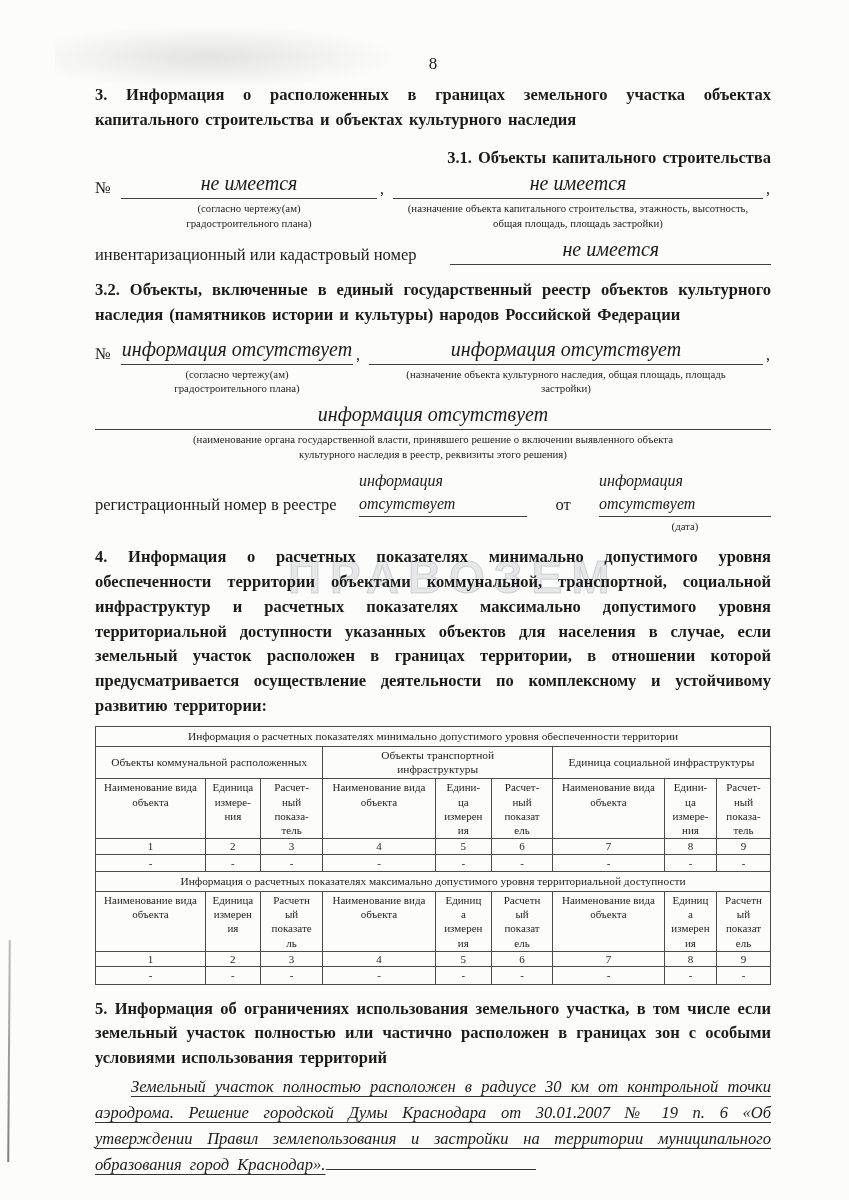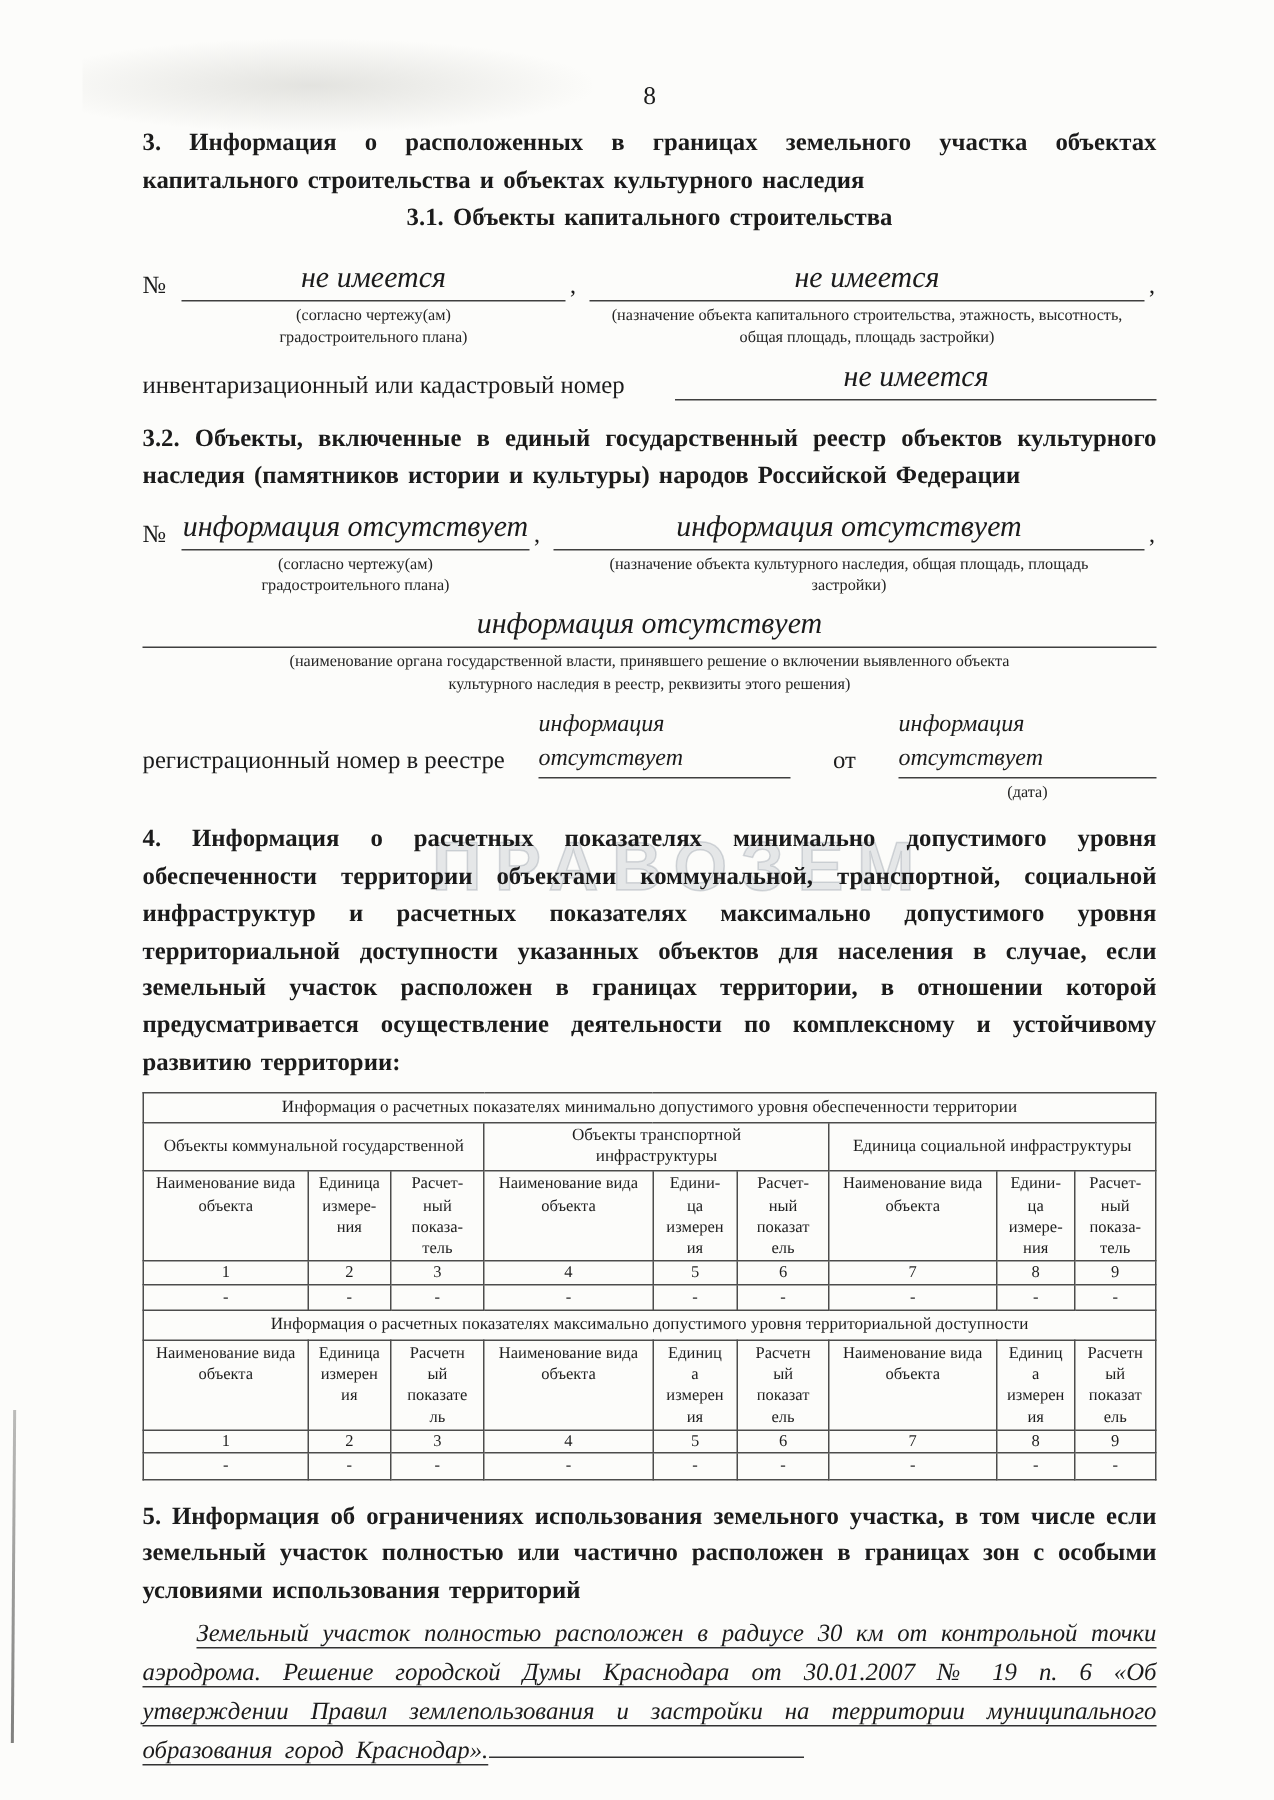--- a/index.html
+++ b/index.html
@@ -9,22 +9,22 @@
         background:radial-gradient(ellipse at 45% 50%, rgba(162,162,154,.28), rgba(162,162,154,0) 72%);}
   .edge-line{position:absolute;left:8px;top:940px;width:2px;height:222px;
         background:linear-gradient(#a0a09e,#4a4a48);opacity:.7;transform:rotate(.4deg);}
   .watermark{position:absolute;left:288px;top:550px;z-index:0;
         font-family:"Liberation Sans",sans-serif;font-weight:bold;font-size:46px;letter-spacing:9px;
         color:rgba(150,160,170,.22);-webkit-text-stroke:1px rgba(125,135,148,.30);user-select:none;}
   .content{position:absolute;left:95px;top:54px;width:676px;z-index:1;}
 
   [data-name="page-number"]{text-align:center;font-size:17px;margin-bottom:9px;}
   .h{font-weight:bold;font-size:16.5px;line-height:1.5;text-align:justify;word-spacing:2px;}
-  [data-name="section-3-heading"]{}
-  [data-name="section-31-heading"]{margin-bottom:15px;text-align:center;}
+  [data-name="section-3-heading"]{margin-bottom:13px;}
+  [data-name="section-31-heading"]{text-align:right;}
   [data-name="section-32-heading"]{margin:13px 0 8px;}
   [data-name="section-4-heading"]{margin:12px 0 7px;}
   [data-name="section-5-heading"]{margin:12px 0 2px;}
 
   .formgrid{display:grid;align-items:end;}
   .g-no1{grid-template-columns:26px 256px 16px 1fr 8px;}
   .g-no2{grid-template-columns:26px 232px 16px 1fr 8px;}
   .no-label{font-size:16.5px;padding-bottom:1px;}
   .fline{border-bottom:1.5px solid #3f3f3f;text-align:center;font-style:italic;
          font-size:20px;padding-bottom:1px;line-height:1.35;}
@@ -142,21 +142,21 @@
           <col style="width:9.0%">
         <col style="width:16.6%">
           <col style="width:7.7%">
           <col style="width:8.0%">
       </colgroup>
       <tbody>
           <tr data-name="table-row">
         <td colspan="9" class="ttitle" data-name="table-title-min">Информация о расчетных показателях минимально допустимого уровня обеспеченности территории</td>
       </tr>
       <tr data-name="table-row">
-        <td colspan="3" class="tgroup" data-name="group-header-communal">Объекты коммунальной государственной</td>
+        <td colspan="3" class="tgroup" data-name="group-header-communal">Объекты коммунальной расположенных</td>
         <td colspan="3" class="tgroup" data-name="group-header-transport">Объекты транспортной
 инфраструктуры</td>
         <td colspan="3" class="tgroup" data-name="group-header-social">Единица социальной инфраструктуры</td>
       </tr>
       <tr data-name="table-row">
         <td class="thead" data-name="column-header">Наименование вида объекта</td>
         <td class="thead" data-name="column-header">Единица
 измере-
 ния</td>
         <td class="thead" data-name="column-header">Расчет-

